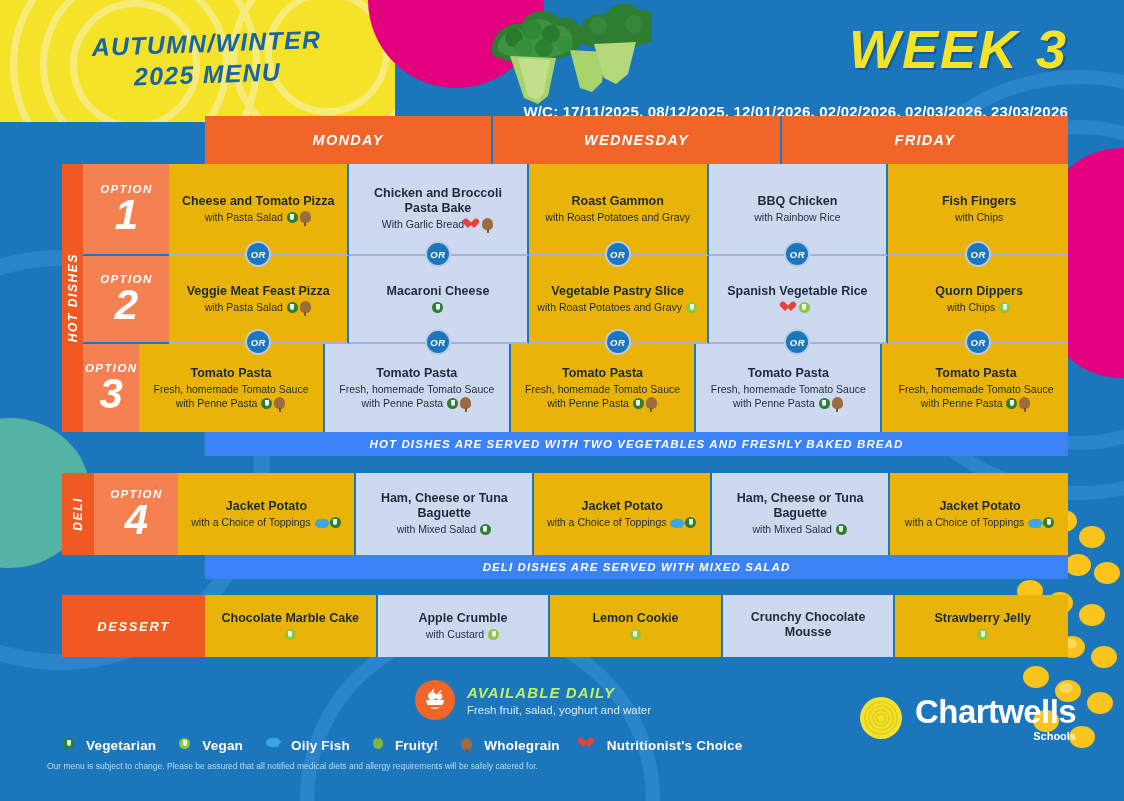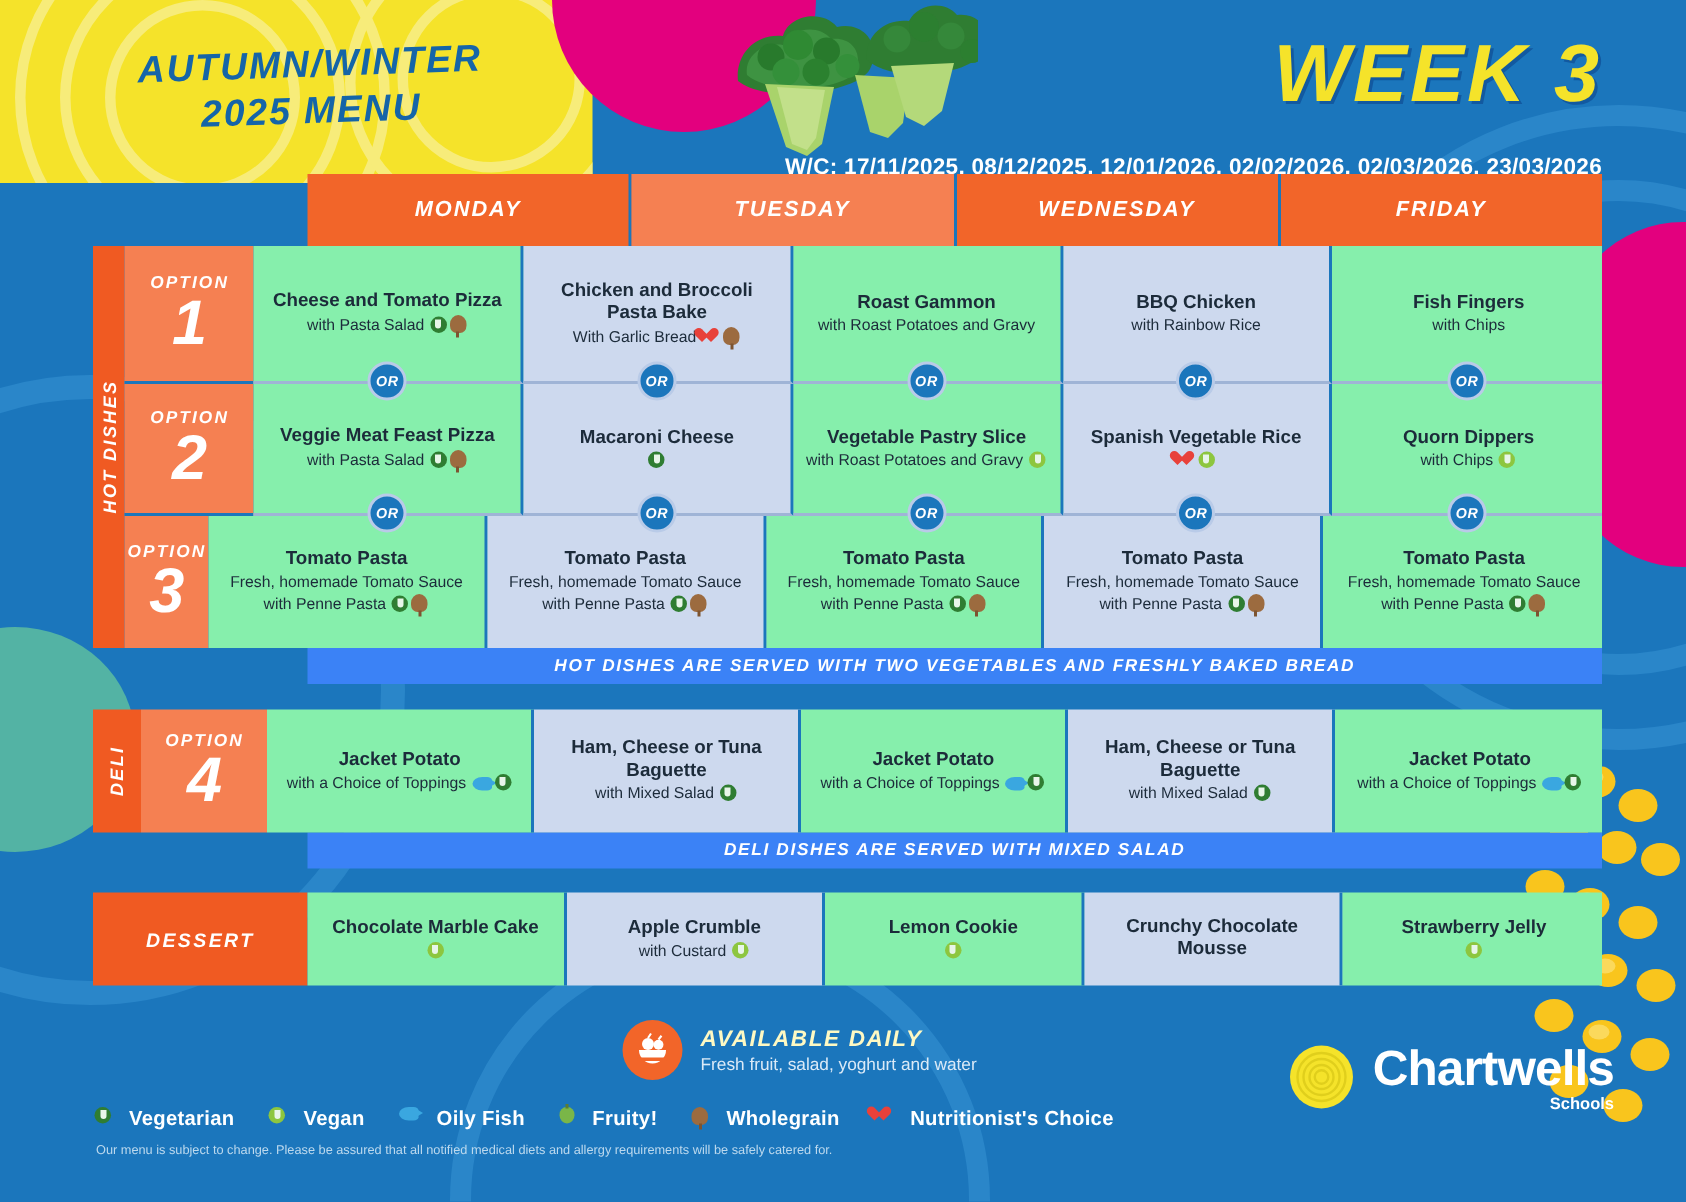--- a/index.html
+++ b/index.html
@@ -85,21 +85,21 @@
     display: flex; flex-direction: column;
     align-items: center; justify-content: center;
     border-bottom: 2px solid #1b76bc;
   }
   .optcol .olab { font-size: 11.5px; font-weight: bold; font-style: italic; letter-spacing: 1.4px; }
   .optcol .onum { font-size: 42px; font-weight: bold; font-style: italic; line-height: .95; }
 
   .cells { flex: 1 1 auto; display: flex; }
   .cell {
     flex: 1 1 0; position: relative;
-    background: #86efac; border-right: 2px solid #1b76bc;
+    background: #eab308; border-right: 2px solid #1b76bc;
     border-bottom: 2px solid #9fb4d6;
     display: flex; flex-direction: column;
     align-items: center; justify-content: center;
     text-align: center; padding: 6px 8px;
     color: #1c2b3a;
   }
   .cell.alt { background: #cdd9ee; }
   .cell:last-child { border-right: none; padding-left: 10px; }
   .cell .dish { font-size: 12.5px; font-weight: bold; line-height: 1.2; }
   .cell .sub  { font-size: 10.5px; line-height: 1.3; margin-top: 2px; }
@@ -182,33 +182,33 @@
     content: ""; position: absolute; left: 4px; top: -2px;
     width: 2px; height: 3px; background: #5a7d34;
   }
 
   
   .daily { position: absolute; left: 415px; top: 680px; display: flex; align-items: center; gap: 12px; }
   .daily-circle {
     width: 40px; height: 40px; border-radius: 50%; background: #f26529;
     display: flex; align-items: center; justify-content: center;
   }
-  .daily-t1 { color:#fef9c3; font-weight:bold; font-style:italic; font-size:15px; letter-spacing:1.1px; }
+  .daily-t1 { color:#bef264; font-weight:bold; font-style:italic; font-size:15px; letter-spacing:1.1px; }
   .daily-t2 { color:#dbeaf7; font-size:11.5px; margin-top:3px; }
 
   
   .logo { position: absolute; right: 48px; top: 694px; display: flex; align-items: center; gap: 10px; }
   .logo-txt { color:#fff; font-size:33px; font-weight:bold; letter-spacing:-.6px; line-height:1; }
   .logo-sub { color:#fff; font-size:11px; font-weight:bold; text-align:right; margin-top:2px; }
 
   
   .legend { position: absolute; left: 62px; top: 738px; display: flex; align-items: center; gap: 22px; }
   .leg { display: flex; gap: 11px; }
   .leg-l { color:#fff; font-size:13.5px; font-weight:bold; letter-spacing:.2px; }
-  .disclaim { position:absolute; left:64px; top:761px; color:#bcd9ee; font-size:8.5px;text-align:center; }
+  .disclaim { position:absolute; left:47px; top:761px; color:#bcd9ee; font-size:8.5px;text-align:center; }
 </style>
 </head>
 <body>
 
 <div class="bg">
   <div class="ring" style="left:-150px;top:250px;width:420px;height:420px;border-width:16px;"></div>
   <div class="ring" style="right:-120px;top:120px;width:330px;height:330px;border-width:14px;"></div>
   <div class="ring" style="right:-170px;top:70px;width:430px;height:430px;border-width:14px;"></div>
   <div class="ring" style="left:300px;top:620px;width:360px;height:360px;border-width:14px;"></div>
 
@@ -281,21 +281,20 @@
   <div>AUTUMN/WINTER</div>
   <div>2025 MENU</div>
 </div>
 <div class="week">WEEK 3</div>
 <div class="wc">W/C: 17/11/2025, 08/12/2025, 12/01/2026, 02/02/2026, 02/03/2026, 23/03/2026</div>
 
 <div class="table">
 
   <div class="row daysrow">
     <div class="dayhead">MONDAY</div>
-    <div class="dayhead alt">TUESDAY</div>
     <div class="dayhead">WEDNESDAY</div>
     <div class="dayhead">FRIDAY</div>
   </div>
 
   <div style="display:flex;">
     <div class="catcol" style="height:268px;">
       <span>HOT DISHES</span>
     </div>
     <div style="flex:1 1 auto;">
       <div class="row r1">

